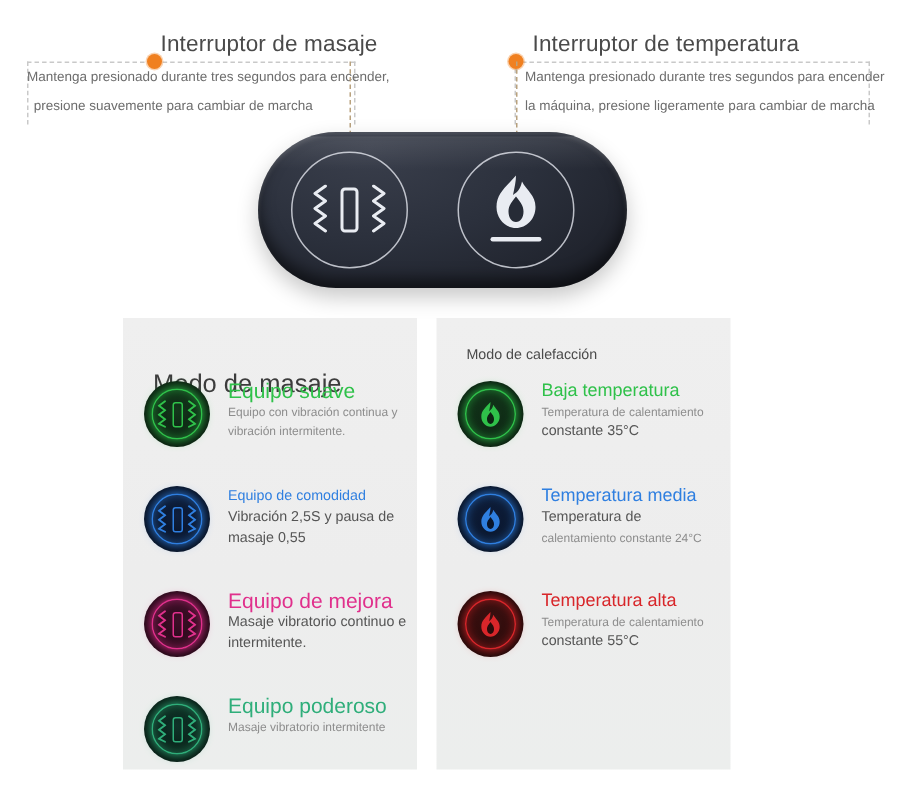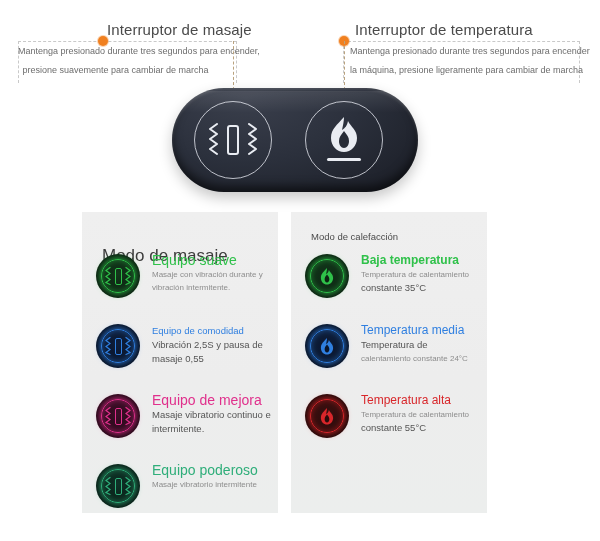--- a/index.html
+++ b/index.html
@@ -207,21 +207,21 @@
             </svg>
             <span class="mini-rect"></span>
             <svg class="mini-wave r" width="6" height="19" viewBox="0 0 6 19" aria-hidden="true">
               <polyline points="1,1 5,4 1,7 5,10 1,13 5,16 1,18" fill="none" stroke="currentColor" stroke-width="1.3" stroke-linecap="round"></polyline>
             </svg>
           </span>
         </div>
       </div>
       <div class="item-body">
         <div class="item-title" style="color:#2fc14a;">Equipo suave</div>
-        <div class="item-desc">Masaje con vibración durante y vibración intermitente.</div>
+        <div class="item-desc">Equipo con vibración continua y vibración intermitente.</div>
       </div>
     </div>
 
     <div class="item" style="top:112px;">
       <div class="item-circle" style="background: radial-gradient(circle at 50% 45%, #0f1f3d 0%, #0a152a 48%, #050910 100%);">
         <div class="inner-ring" style="border:1.2px solid #2f7fe0; box-shadow:0 0 7px #2f7fe0, inset 0 0 7px rgba(47,127,224,.6);"></div>
         <div class="item-icon" style="color:#2f7fe0;">
           <span class="mini-wrap">
             <svg class="mini-wave l" width="6" height="19" viewBox="0 0 6 19" aria-hidden="true">
               <polyline points="5,1 1,4 5,7 1,10 5,13 1,16 5,18" fill="none" stroke="currentColor" stroke-width="1.3" stroke-linecap="round"></polyline>
@@ -289,21 +289,21 @@
       <div class="item-circle" style="background: radial-gradient(circle at 50% 45%, #14381c 0%, #0d2413 48%, #070d09 100%);">
         <div class="inner-ring" style="border:1.2px solid #2fc14a; box-shadow:0 0 7px #2fc14a, inset 0 0 7px rgba(47,193,74,.6);"></div>
         <div class="item-icon">
           <svg width="16" height="19" viewBox="0 0 34 38" aria-hidden="true">
             <path d="M17 1 C10 9 4 13 4 22 C4 30 10 36 17 36 C24 36 30 30 30 22 C30 14 24 11 21 5 C20 10 18 12 15 14 C16 9 17 5 17 1 Z" fill="#2fc14a"></path>
             <path d="M17 15 C14 19 12 21 12 25 C12 29 14 32 17 32 C20 32 22 29 22 25 C22 21 20 19 17 15 Z" fill="#0d2413"></path>
           </svg>
         </div>
       </div>
       <div class="item-body">
-        <div class="item-title" style="color:#2fc14a; font-size:12px;font-weight:bold;">Baja temperatura</div>
+        <div class="item-title" style="color:#2fc14a; font-size:12px;">Baja temperatura</div>
         <div class="item-desc">Temperatura de calentamiento</div>
         <div class="item-desc big">constante 35°C</div>
       </div>
     </div>
 
     <div class="item" style="top:112px;">
       <div class="item-circle" style="background: radial-gradient(circle at 50% 45%, #0f1f3d 0%, #0a152a 48%, #050910 100%);">
         <div class="inner-ring" style="border:1.2px solid #2f7fe0; box-shadow:0 0 7px #2f7fe0, inset 0 0 7px rgba(47,127,224,.6);"></div>
         <div class="item-icon">
           <svg width="16" height="19" viewBox="0 0 34 38" aria-hidden="true">

